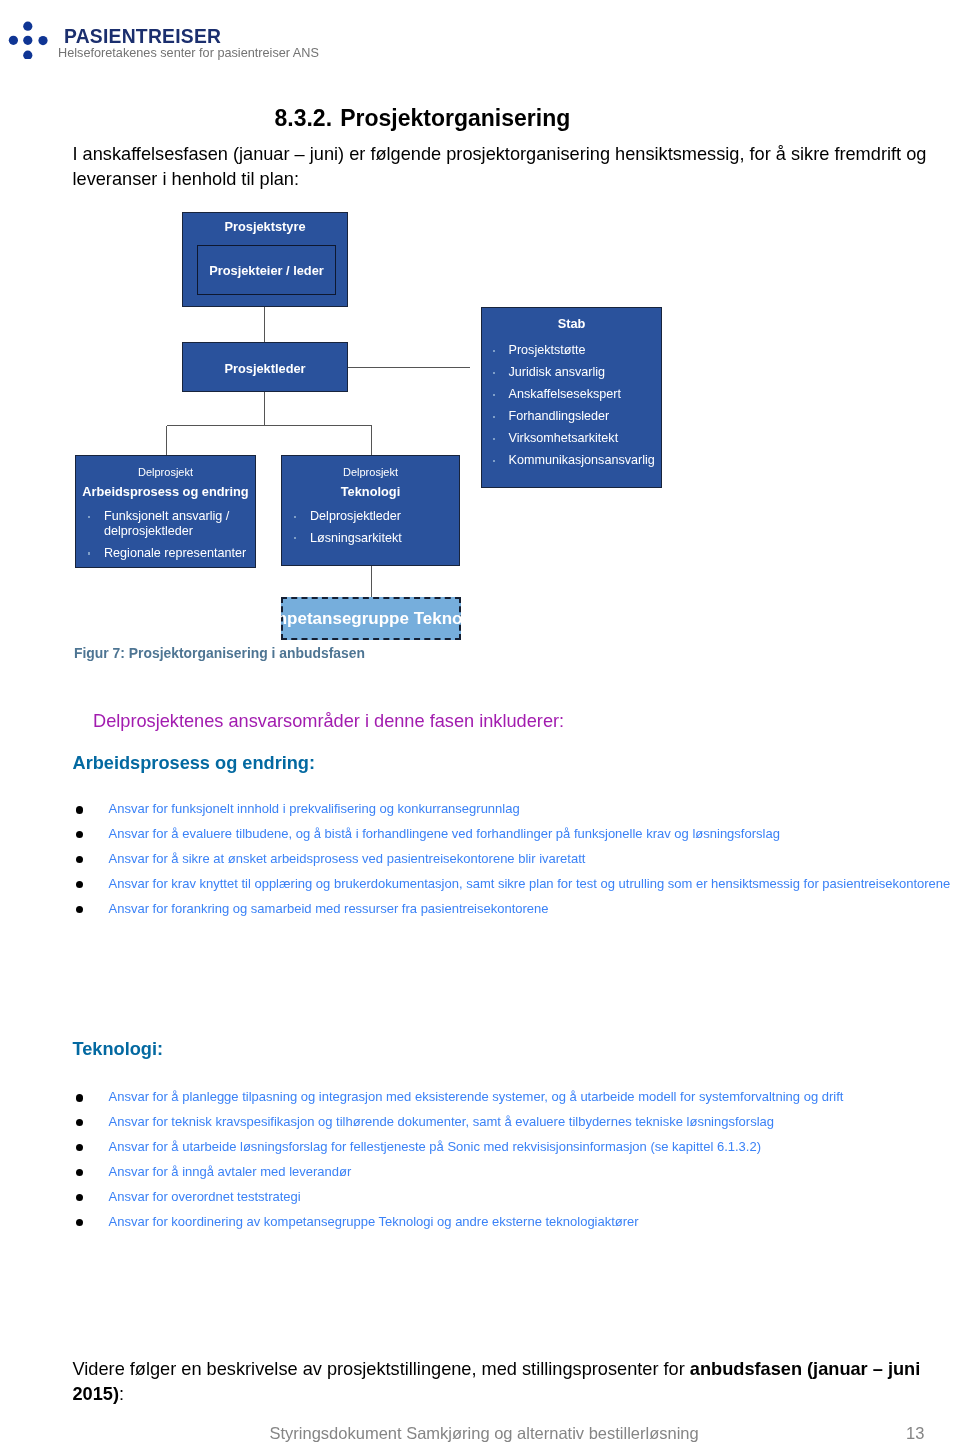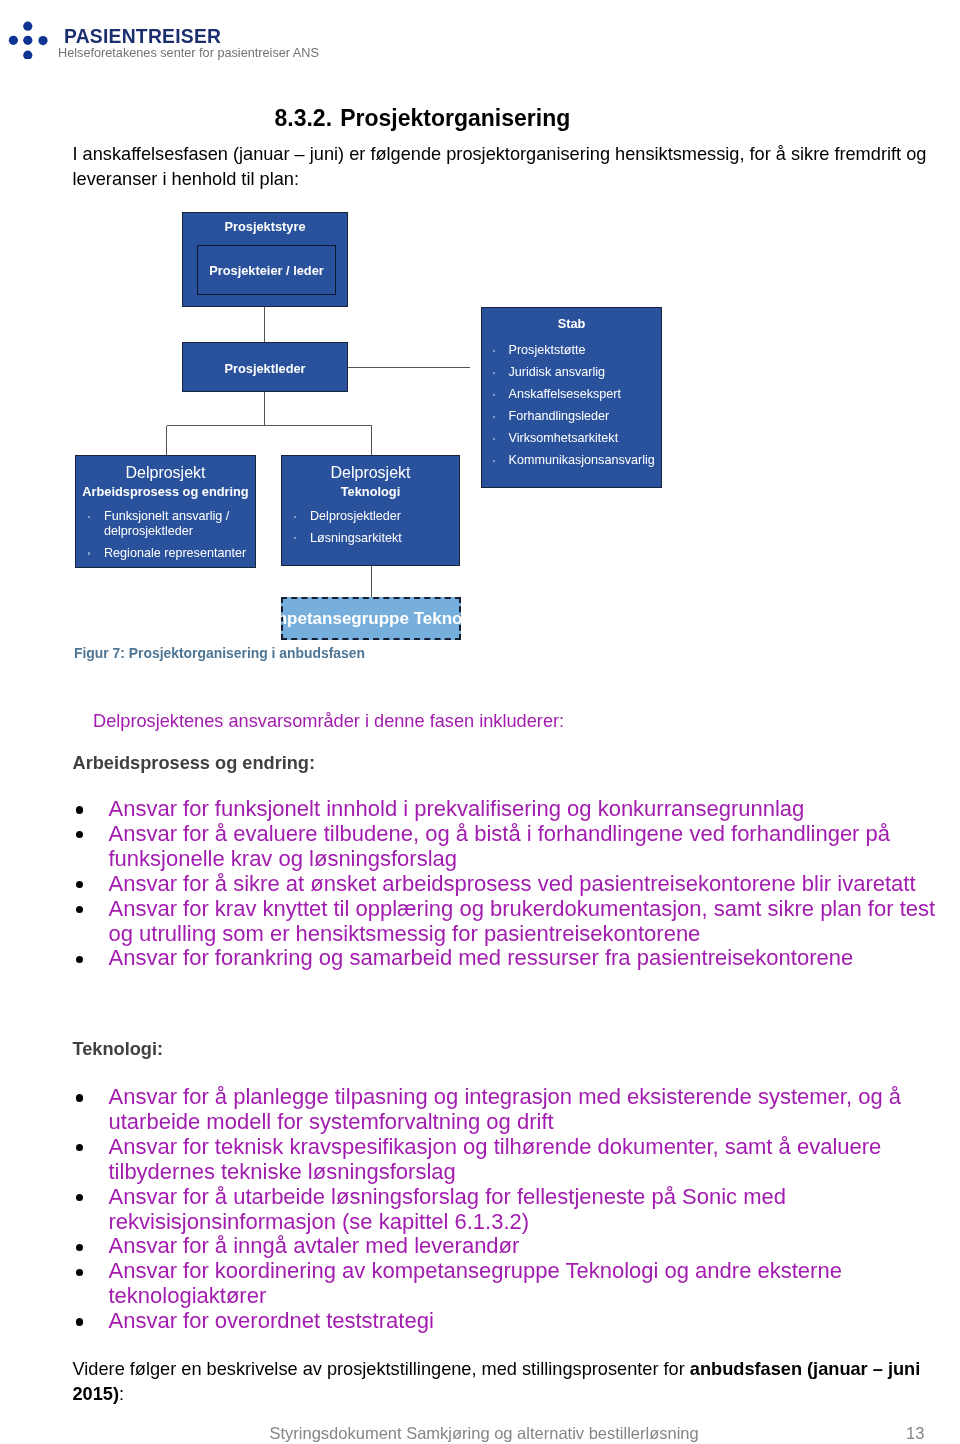--- a/index.html
+++ b/index.html
@@ -36,21 +36,21 @@
 
   
   .figure{position:absolute;left:0;top:0;width:960px;height:700px;}
   .connectors{position:absolute;left:0;top:0;overflow:visible;}
   .connectors line{stroke:#555;stroke-width:1.3;shape-rendering:crispEdges;}
 
   .ochart-box{position:absolute;background:#2a529c;border:1.7px solid #18243c;
     box-sizing:border-box;color:#fff;font-family:"Liberation Sans", sans-serif;}
   .box-title{text-align:center;font-weight:bold;font-size:12.8px;line-height:19px;
     white-space:nowrap;}
-  .box-sub{text-align:center;font-weight:normal;font-size:16px;line-height:19px;
+  .box-sub{text-align:center;font-weight:normal;font-size:11px;line-height:19px;
     white-space:nowrap;}
 
   .box-prosjektstyre{left:182px;top:212px;width:166px;height:95px;}
   .box-prosjektstyre .box-title{padding-top:4px;}
   .inner-box{position:absolute;left:14px;top:32px;width:139px;height:50px;
     border:1.9px solid #0e1830;box-sizing:border-box;display:flex;
     align-items:center;justify-content:center;font-weight:bold;font-size:12.8px;}
 
   .box-prosjektleder{left:182px;top:342px;width:166px;height:50px;}
   .box-prosjektleder .box-title{padding-top:16px;}
@@ -73,28 +73,28 @@
   .box-stab .dbullets{margin-top:10px;margin-left:9.5px;}
   .box-stab .dbullets li{margin-bottom:6.9px;}
   .dbullets-left{margin-top:8px;margin-left:11px;}
   .dbullets-left li{margin-bottom:6.4px;}
 
   .fig-caption{position:absolute;left:74px;top:644.5px;font-size:13.9px;font-weight:bold;
     color:#4e7593;font-family:"Liberation Sans", sans-serif;line-height:17px;white-space:nowrap;}
 
   .lead{position:absolute;left:88px;top:704px;margin:5px;font-size:18.2px;line-height:25px;color:#a21caf;}
   .sec-title{position:absolute;left:72.5px;top:751px;margin:0;font-size:18.2px;
-    font-weight:bold;color:#404040;line-height:25px;}
+    font-weight:bold;color:#0369a1;line-height:25px;}
   .sec-title-2{top:1037px;}
 
   .doc-list{position:absolute;left:72.5px;top:797px;width:886px;margin:0;padding:0;
     list-style:none;}
   .doc-list-2{top:1085px;}
-  .doc-list li{position:relative;padding-left:36px;font-size:22px;line-height:24.9px;
-    color:#a21caf;}
+  .doc-list li{position:relative;padding-left:36px;font-size:13px;line-height:24.9px;
+    color:#3b82f6;}
   .doc-list li:before{content:"";position:absolute;left:3.5px;top:9.2px;width:7.4px;height:7.4px;
     border-radius:50%;background:#000000;}
 
   .closing{position:absolute;left:72.5px;top:1357px;width:886px;margin:0;font-size:18.2px;
     line-height:24.9px;color:#000000;}
 
   .footer{position:absolute;left:0;top:1424px;width:960px;height:20px;
     color:#858585;font-size:16.5px;line-height:19px;}
   .footer-text{position:absolute;left:269.5px;top:0;white-space:nowrap;}
   .footer-page{position:absolute;left:906px;top:0;}
@@ -199,22 +199,22 @@
     <li>Ansvar for forankring og samarbeid med ressurser fra pasientreisekontorene</li>
   </ul>
 
   <p class="sec-title sec-title-2">Teknologi:</p>
 
   <ul class="doc-list doc-list-2">
     <li>Ansvar for å planlegge tilpasning og integrasjon med eksisterende systemer, og å utarbeide modell for systemforvaltning og drift</li>
     <li>Ansvar for teknisk kravspesifikasjon og tilhørende dokumenter, samt å evaluere tilbydernes tekniske løsningsforslag</li>
     <li>Ansvar for å utarbeide løsningsforslag for fellestjeneste på Sonic med rekvisisjonsinformasjon (se kapittel 6.1.3.2)</li>
     <li>Ansvar for å inngå avtaler med leverandør</li>
+    <li>Ansvar for overordnet teststrategi</li>
     <li>Ansvar for koordinering av kompetansegruppe Teknologi og andre eksterne teknologiaktører</li>
-    <li>Ansvar for overordnet teststrategi</li>
   </ul>
 
   <p class="closing"><span>Videre følger en beskrivelse av prosjektstillingene, med stillingsprosenter for </span><b>anbudsfasen (januar – juni 2015)</b><span>:</span></p>
 
   <div class="footer">
     <span class="footer-text">Styringsdokument Samkjøring og alternativ bestillerløsning</span>
     <span class="footer-page">13</span>
   </div>
 
 </div>

